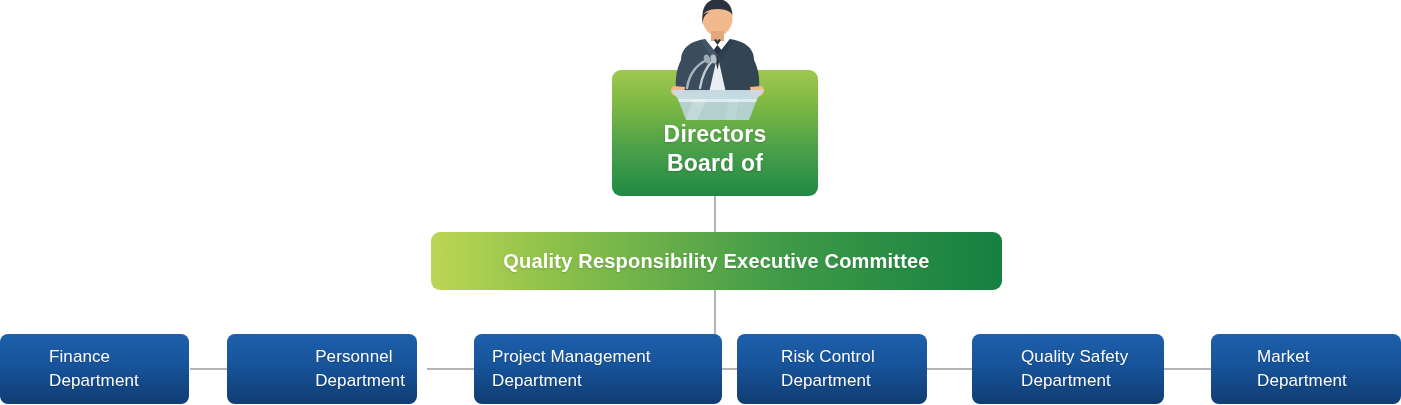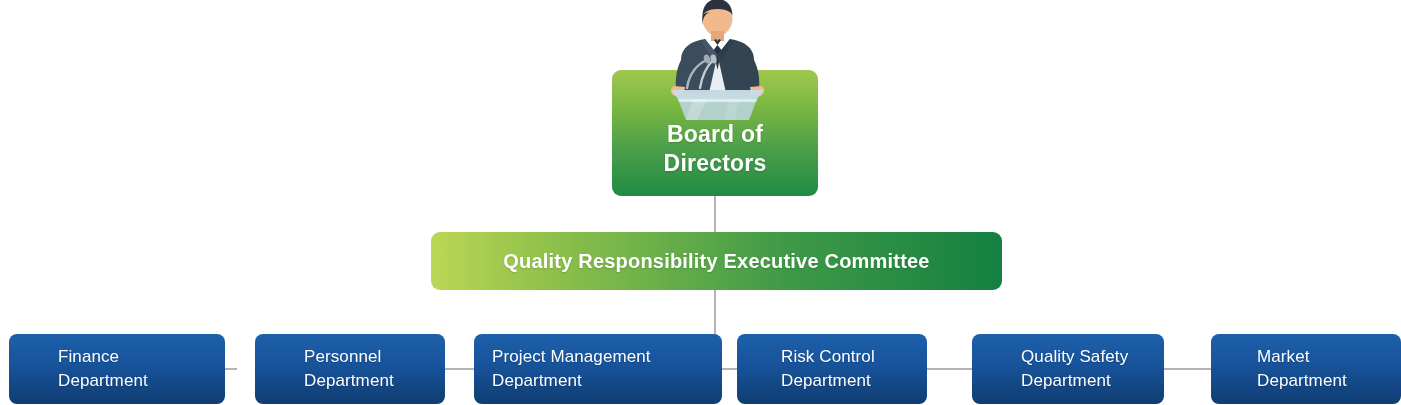--- a/index.html
+++ b/index.html
@@ -103,22 +103,22 @@
   .dept-label {
     color: #ffffff;
     font-size: 17px;
     line-height: 24px;
     font-weight: normal;
     padding-left: 49px;
     padding-right: 12px;
     letter-spacing: 0.1px;
     text-shadow: 0 1px 1px rgba(0,0,0,0.20);
   }
-  .dept-node.d0 { left: 9px;    width: 216px; }
-  .dept-node.d1 { left: 255px;  width: 190px; }
+  .dept-node.d0 { left: 0px;    width: 189px; }
+  .dept-node.d1 { left: 227px;  width: 190px; justify-content: flex-end; }
   .dept-node.d2 { left: 474px;  width: 248px; }
   .dept-node.d3 { left: 737px;  width: 190px; }
   .dept-node.d4 { left: 972px;  width: 192px; }
   .dept-node.d5 { left: 1211px; width: 190px; }
   .dept-node.d2 .dept-label { padding-left: 18px; }
   .dept-node.d3 .dept-label { padding-left: 44px; }
   .dept-node.d4 .dept-label { }
   .dept-node.d5 .dept-label { padding-left: 46px; }
 </style>
 </head>
@@ -131,22 +131,22 @@
   <div class="v-line" style="left:714px; top:290px; height:79px;"></div>
 
   <div class="h-line" style="left:190px; top:368px; width:47px;"></div>
   <div class="h-line" style="left:427px; top:368px; width:47px;"></div>
   <div class="h-line" style="left:691px; top:368px; width:46px;"></div>
   <div class="h-line" style="left:927px; top:368px; width:45px;"></div>
   <div class="h-line" style="left:1164px; top:368px; width:47px;"></div>
 
   <div class="board-node">
     <div class="board-label">
+      <div>Directors</div>
       <div>Board of</div>
-      <div>Directors</div>
     </div>
   </div>
 
   <svg class="speaker-figure" viewBox="0 0 113 122">
 
     <ellipse cx="56.5" cy="20" rx="15" ry="18" fill="#f2b98c"></ellipse>
     <path d="M41.5 18 C41.5 7 48 1 56.5 1 C65 1 71.5 7 71.5 18 C71.5 15 67 11 56.5 11 C48 11 43 14 41.5 18 Z" fill="#2b3240"></path>
     <path d="M41.5 18 C41 22 41.3 25 42.2 27 C41 22 43 16 49 14 C44 15 42 16 41.5 18 Z" fill="#222836"></path>
 
     <rect x="50" y="33" width="13" height="10" fill="#e3a87c"></rect>

